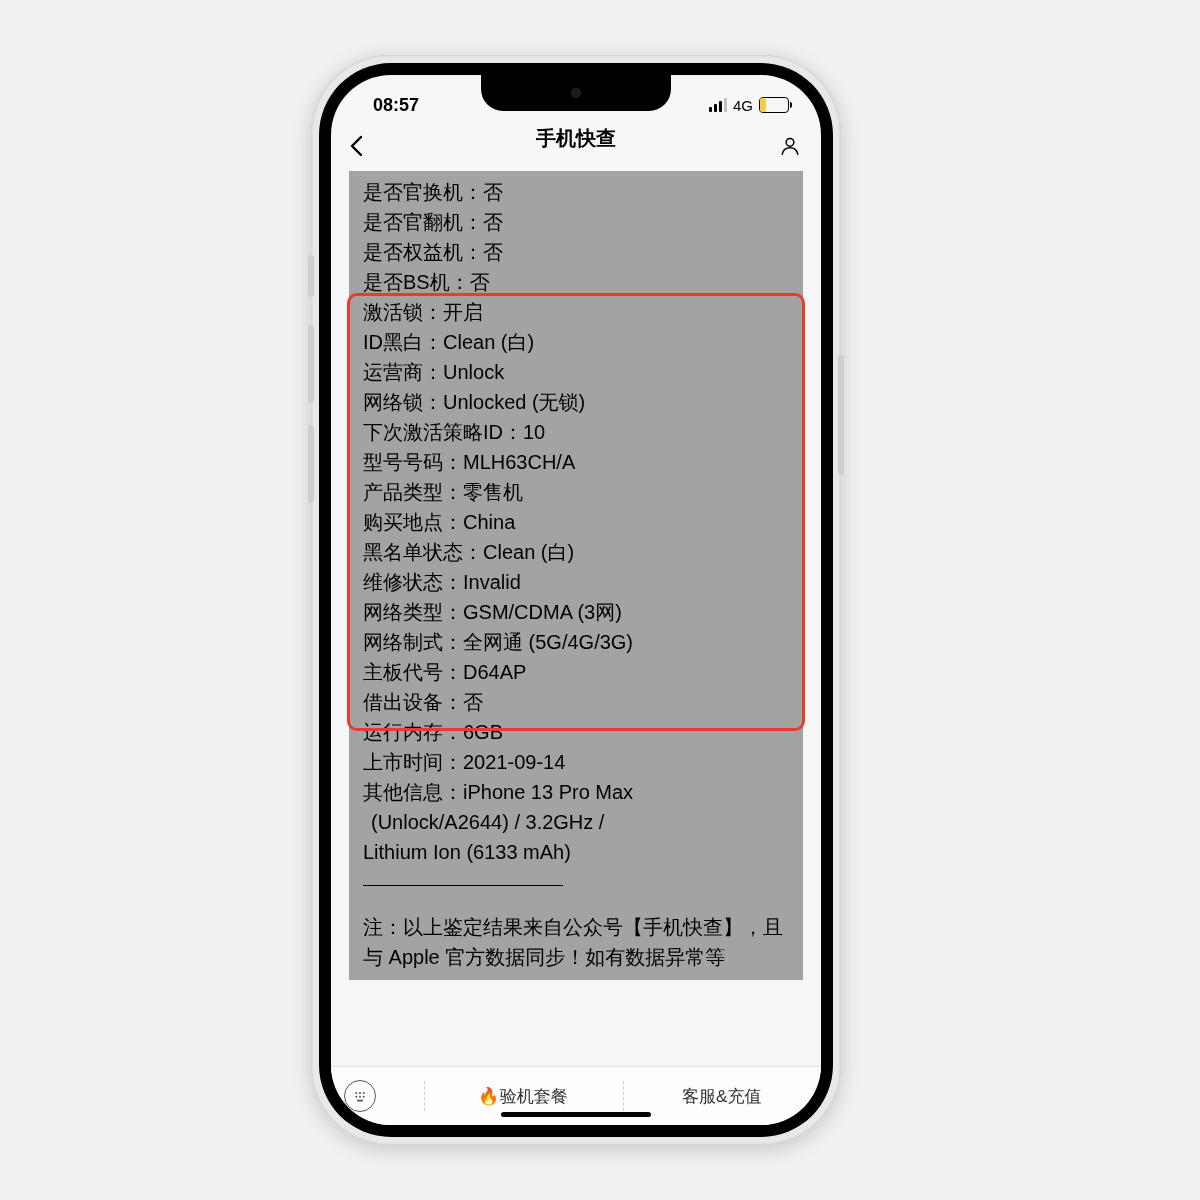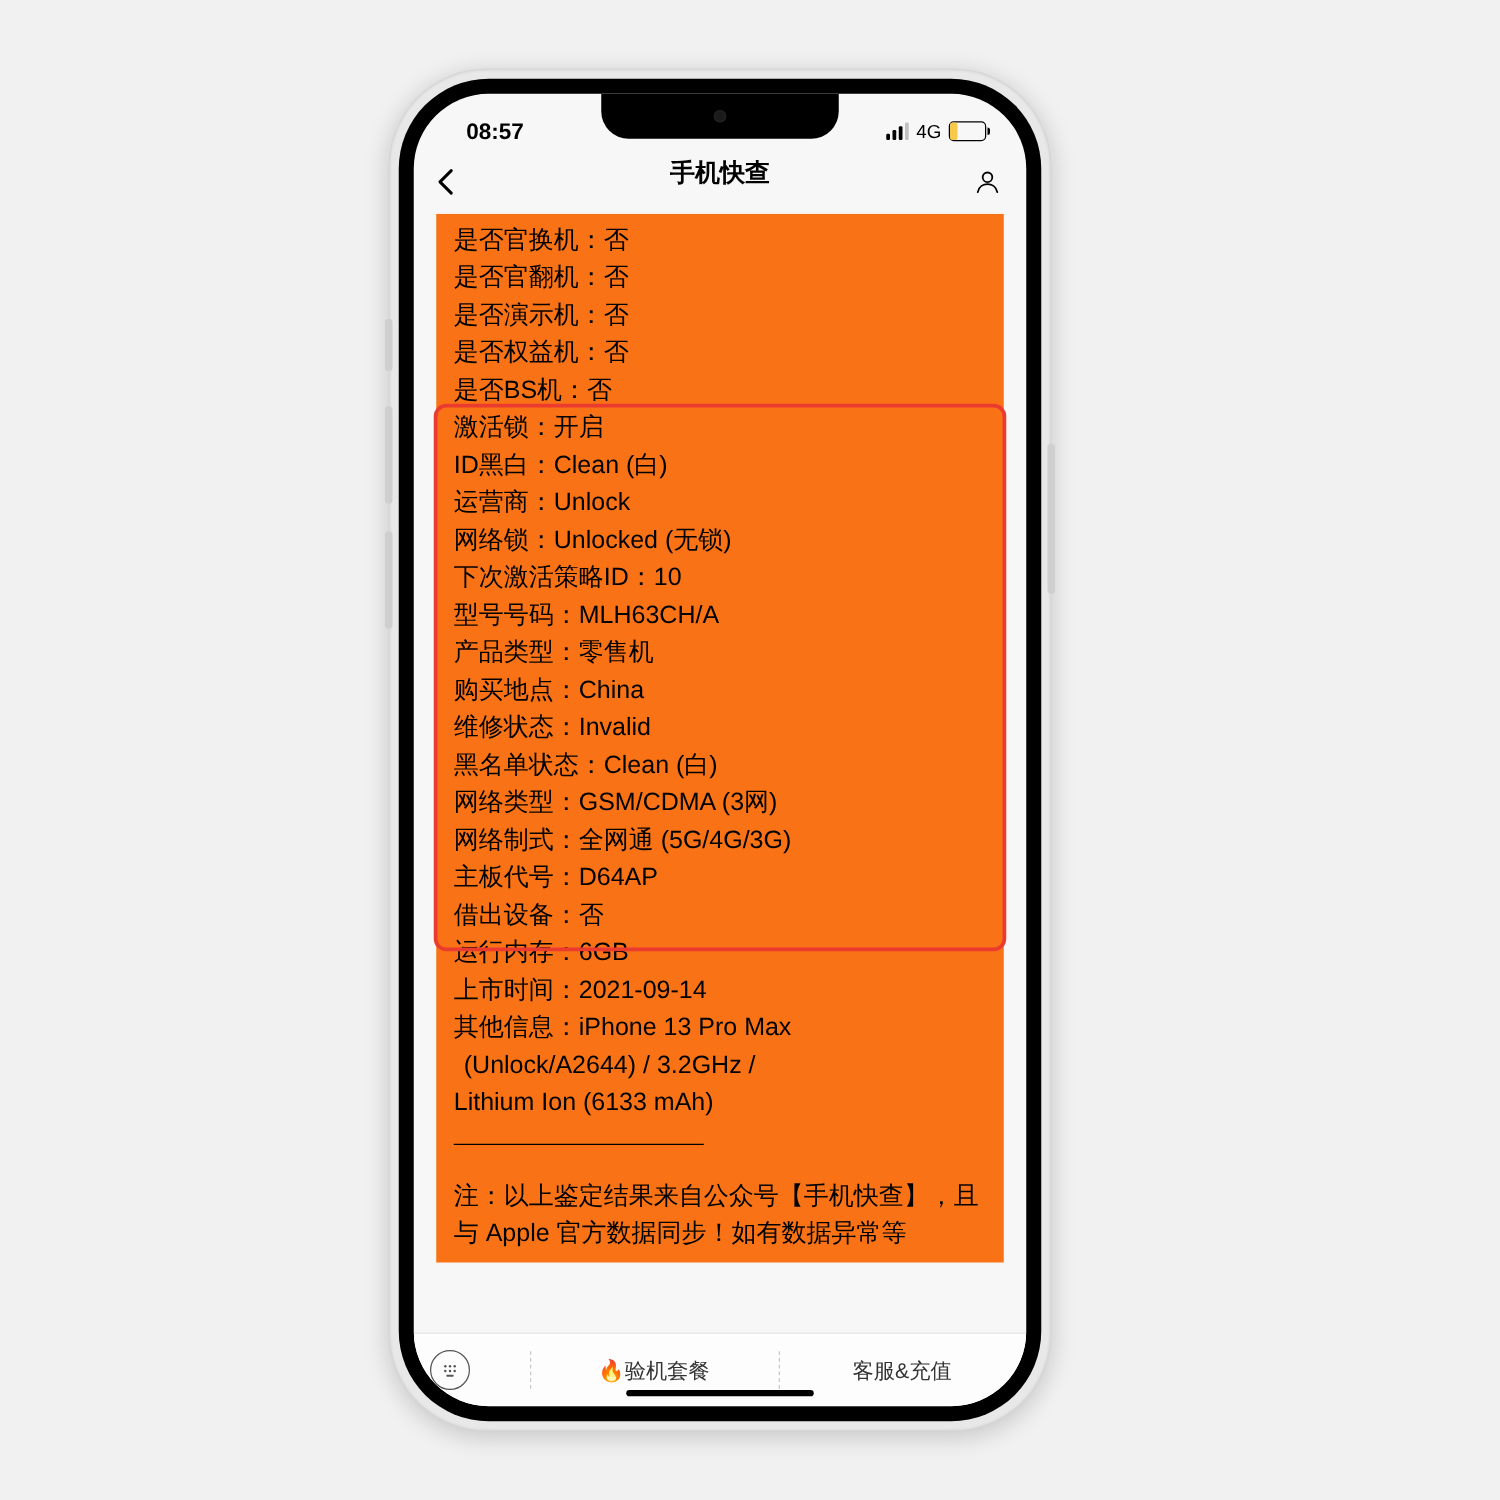--- a/index.html
+++ b/index.html
@@ -71,21 +71,21 @@
   
   .navbar{
     height:46px;flex:0 0 auto;display:flex;justify-content:center;position:relative;
   }
   .nav-title{font-size:20px;font-weight:600;}
   .nav-back{position:absolute;left:18px;top:50%;transform:translateY(-50%);}
   .nav-user{position:absolute;right:20px;top:50%;transform:translateY(-50%);}
   
   .content{flex:1 1 auto;overflow:hidden;padding:0 18px 0 18px;}
   .card{
-    background:#f97316;margin:0 auto;padding:6px 4px 8px 4px;width:100%;
+    background:#a3a3a3;margin:0 auto;padding:6px 4px 8px 4px;width:100%;
     box-sizing:border-box;position:relative;
   }
   .rows{padding:0 10px;}
   .row{font-size:20px;line-height:30px;color:#000;white-space:nowrap;}
   .row .lbl::after{content:"：";}
   .highlight-box{
     position:absolute;border:3px solid #eb3b2f;border-radius:10px;
     left:-6px;right:-6px;pointer-events:none;
   }
   .more-lines{font-size:20px;line-height:30px;padding:0 10px;}
@@ -158,38 +158,37 @@
               <path d="M3.5 21c1-5 5-7 8.5-7s7.5 2 8.5 7" fill="none" stroke="#000" stroke-width="1.6" stroke-linecap="round"></path>
             </svg>
           </span>
         </div>
 
         <div class="content">
           <div class="card">
             <div class="rows" id="top-rows">
                 <div class="row"><span class="lbl">是否官换机</span><span>否</span></div>
                 <div class="row"><span class="lbl">是否官翻机</span><span>否</span></div>
-                <div class="row"><span class="lbl">是否演示机</span><span>否</span></div>
                 <div class="row"><span class="lbl">是否权益机</span><span>否</span></div>
                 <div class="row"><span class="lbl">是否BS机</span><span>否</span></div>
               </div>
 
             <div style="position:relative;">
               <div class="highlight-box" id="hl-box" style="top: -4px; height: 432px;"></div>
               <div class="rows" id="boxed-rows">
                   <div class="row"><span class="lbl">激活锁</span><span>开启</span></div>
                   <div class="row"><span class="lbl">ID黑白</span><span>Clean (白)</span></div>
                   <div class="row"><span class="lbl">运营商</span><span>Unlock</span></div>
                   <div class="row"><span class="lbl">网络锁</span><span>Unlocked (无锁)</span></div>
                   <div class="row"><span class="lbl">下次激活策略ID</span><span>10</span></div>
                   <div class="row"><span class="lbl">型号号码</span><span>MLH63CH/A</span></div>
                   <div class="row"><span class="lbl">产品类型</span><span>零售机</span></div>
                   <div class="row"><span class="lbl">购买地点</span><span>China</span></div>
+                  <div class="row"><span class="lbl">黑名单状态</span><span>Clean (白)</span></div>
                   <div class="row"><span class="lbl">维修状态</span><span>Invalid</span></div>
-                  <div class="row"><span class="lbl">黑名单状态</span><span>Clean (白)</span></div>
                   <div class="row"><span class="lbl">网络类型</span><span>GSM/CDMA (3网)</span></div>
                   <div class="row"><span class="lbl">网络制式</span><span>全网通 (5G/4G/3G)</span></div>
                   <div class="row"><span class="lbl">主板代号</span><span>D64AP</span></div>
                   <div class="row"><span class="lbl">借出设备</span><span>否</span></div>
                   <div class="row"><span class="lbl">运行内存</span><span>6GB</span></div>
                 </div>
             </div>
 
             <div class="rows" id="after-rows">
                 <div class="row"><span class="lbl">上市时间</span><span>2021-09-14</span></div>

